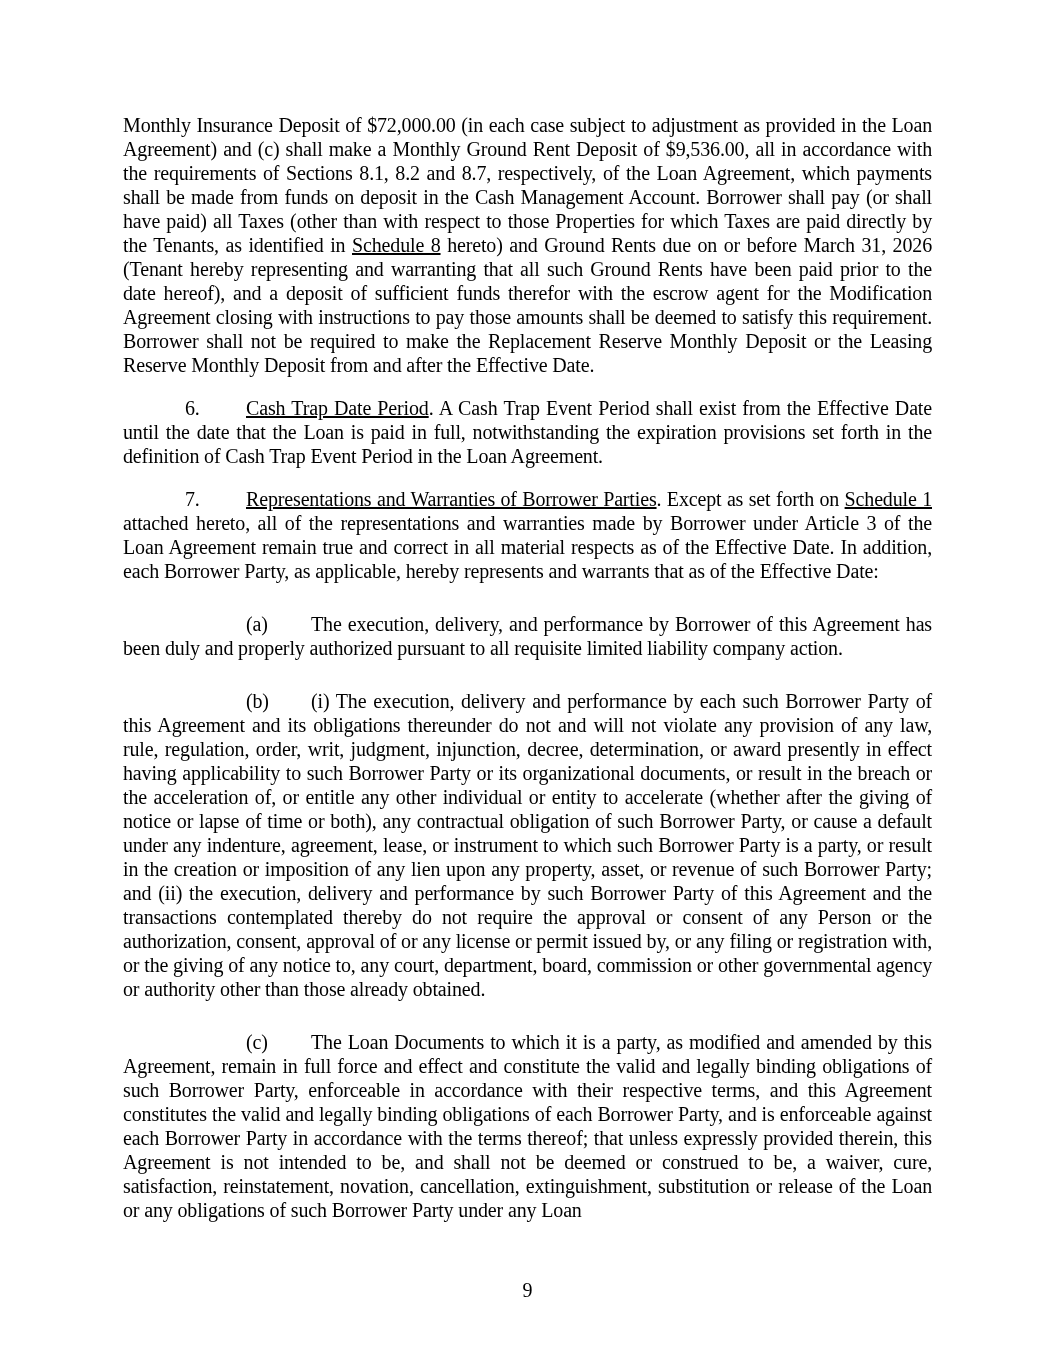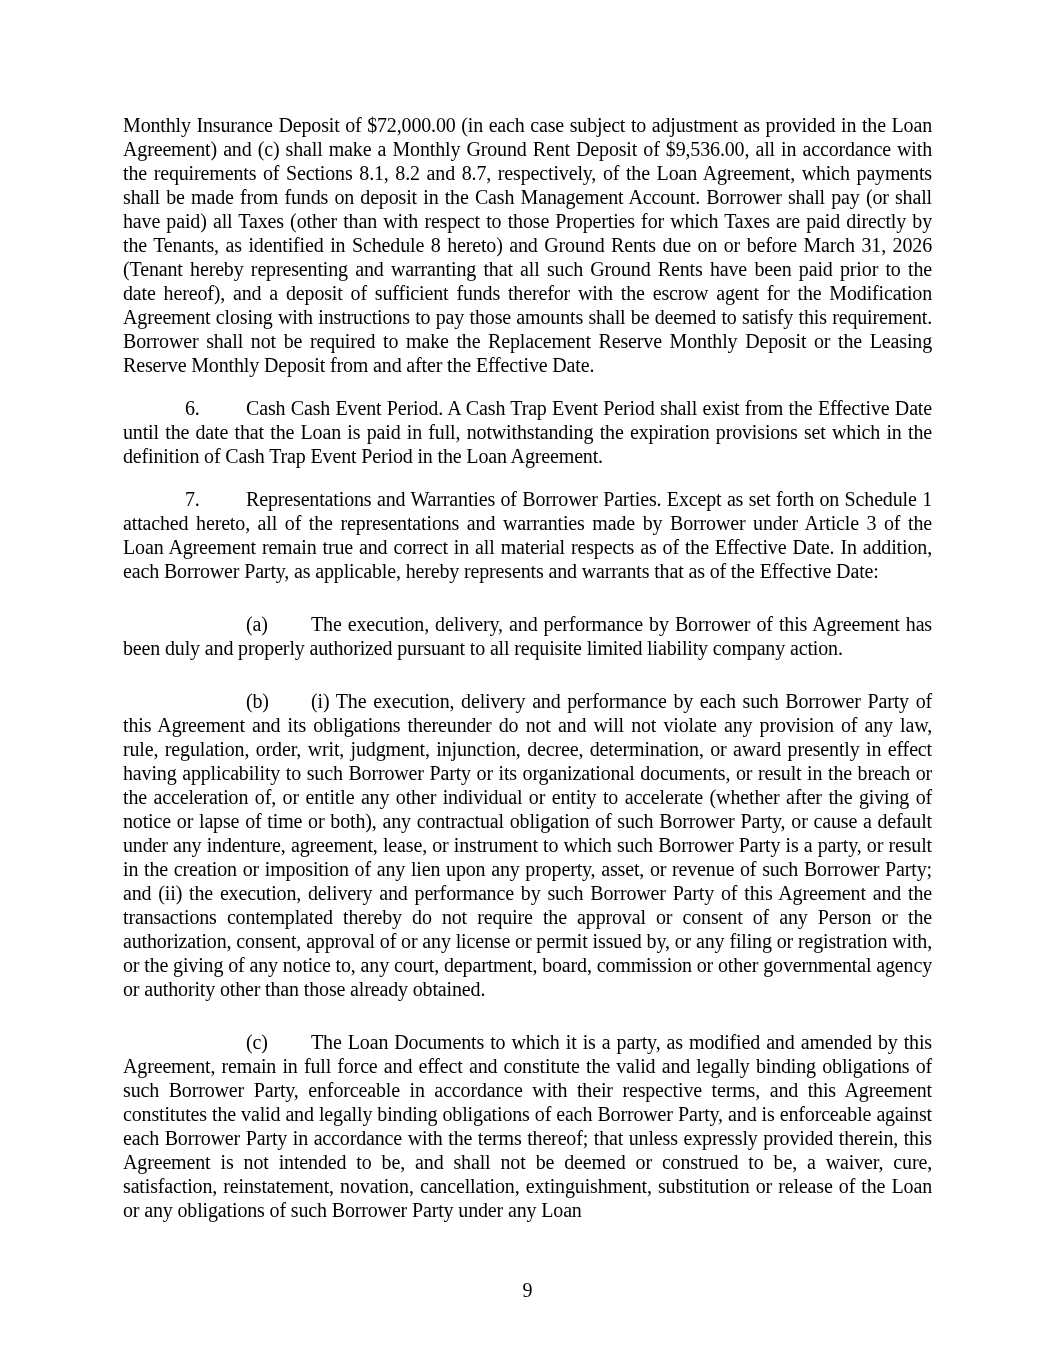--- a/index.html
+++ b/index.html
@@ -43,38 +43,39 @@
     display: inline-block;
     text-indent: 0;
   }
   .tab-num {
     width: 61px;
   }
   .tab-letter {
     width: 65px;
   }
   .u {
+    text-decoration: underline;
   }
   .page-footer {
     position: absolute;
     left: 0;
     top: 1278px;
     width: 100%;
     text-align: center;
   }
 </style>
 </head>
 <body>
 
 <div class="doc-page">
   <div class="doc-content">
 
     <p class="para"><span>Monthly Insurance Deposit of $72,000.00 (in each case subject to adjustment as provided in the Loan Agreement) and (c) shall make a Monthly Ground Rent Deposit of $9,536.00, all in accordance with the requirements of Sections 8.1, 8.2 and 8.7, respectively, of the Loan Agreement, which payments shall be made from funds on deposit in the Cash Management Account.  Borrower shall pay (or shall have paid) all Taxes (other than with respect to those Properties for which Taxes are paid directly by the Tenants, as identified in </span><span class="u">Schedule 8</span><span> hereto) and Ground Rents due on or before March 31, 2026 (Tenant hereby representing and warranting that all such Ground Rents have been paid prior to the date hereof), and a deposit of sufficient funds therefor with the escrow agent for the Modification Agreement closing with instructions to pay those amounts shall be deemed to satisfy this requirement.  Borrower shall not be required to make the Replacement Reserve Monthly Deposit or the Leasing Reserve Monthly Deposit from and after the Effective Date.</span></p>
 
-    <p class="para indent-num"><span class="tab tab-num">6.</span><span class="u">Cash Cash Event Period</span><span>.  A Cash Trap Event Period shall exist from the Effective Date until the date that the Loan is paid in full, notwithstanding the expiration provisions set which in the definition of Cash Trap Event Period in the Loan Agreement.</span></p>
+    <p class="para indent-num"><span class="tab tab-num">6.</span><span class="u">Cash Trap Date Period</span><span>.  A Cash Trap Event Period shall exist from the Effective Date until the date that the Loan is paid in full, notwithstanding the expiration provisions set forth in the definition of Cash Trap Event Period in the Loan Agreement.</span></p>
 
     <p class="para indent-num"><span class="tab tab-num">7.</span><span class="u">Representations and Warranties of Borrower Parties</span><span>.  Except as set forth on </span><span class="u">Schedule 1</span><span> attached hereto, all of the representations and warranties made by Borrower under Article 3 of the Loan Agreement remain true and correct in all material respects as of the Effective Date.  In addition, each Borrower Party, as applicable, hereby represents and warrants that as of the Effective Date:</span></p>
 
     <p class="para indent-letter"><span class="tab tab-letter">(a)</span><span>The execution, delivery, and performance by Borrower of this Agreement has been duly and properly authorized pursuant to all requisite limited liability company action.</span></p>
 
     <p class="para indent-letter"><span class="tab tab-letter">(b)</span><span>(i) The execution, delivery and performance by each such Borrower Party of this Agreement and its obligations thereunder do not and will not violate any provision of any law, rule, regulation, order, writ, judgment, injunction, decree, determination, or award presently in effect having applicability to such Borrower Party or its organizational documents, or result in the breach or the acceleration of, or entitle any other individual or entity to accelerate (whether after the giving of notice or lapse of time or both), any contractual obligation of such Borrower Party, or cause a default under any indenture, agreement, lease, or instrument to which such Borrower Party is a party, or result in the creation or imposition of any lien upon any property, asset, or revenue of such Borrower Party; and (ii) the execution, delivery and performance by such Borrower Party of this Agreement and the transactions contemplated thereby do not require the approval or consent of any Person or the authorization, consent, approval of or any license or permit issued by, or any filing or registration with, or the giving of any notice to, any court, department, board, commission or other governmental agency or authority other than those already obtained.</span></p>
 
     <p class="para indent-letter"><span class="tab tab-letter">(c)</span><span>The Loan Documents to which it is a party, as modified and amended by this Agreement, remain in full force and effect and constitute the valid and legally binding obligations of such Borrower Party, enforceable in accordance with their respective terms, and this Agreement constitutes the valid and legally binding obligations of each Borrower Party, and is enforceable against each Borrower Party in accordance with the terms thereof; that unless expressly provided therein, this Agreement is not intended to be, and shall not be deemed or construed to be, a waiver, cure, satisfaction, reinstatement, novation, cancellation, extinguishment, substitution or release of the Loan or any obligations of such Borrower Party under any Loan</span></p>
 
   </div>

